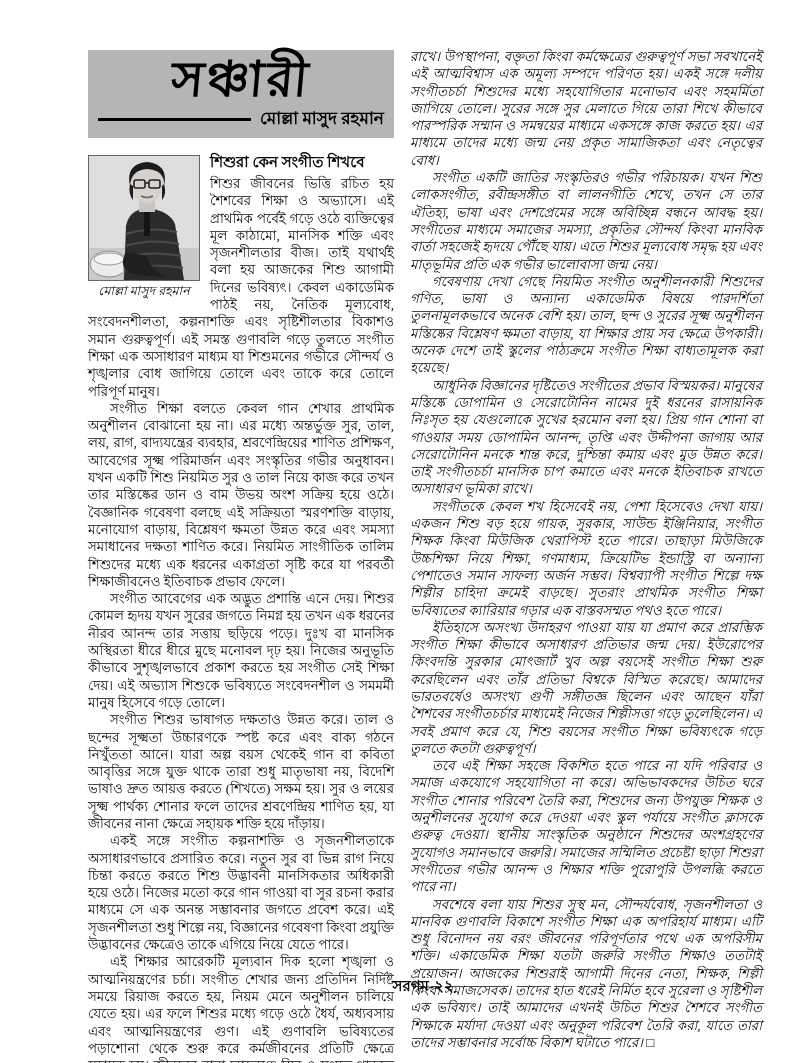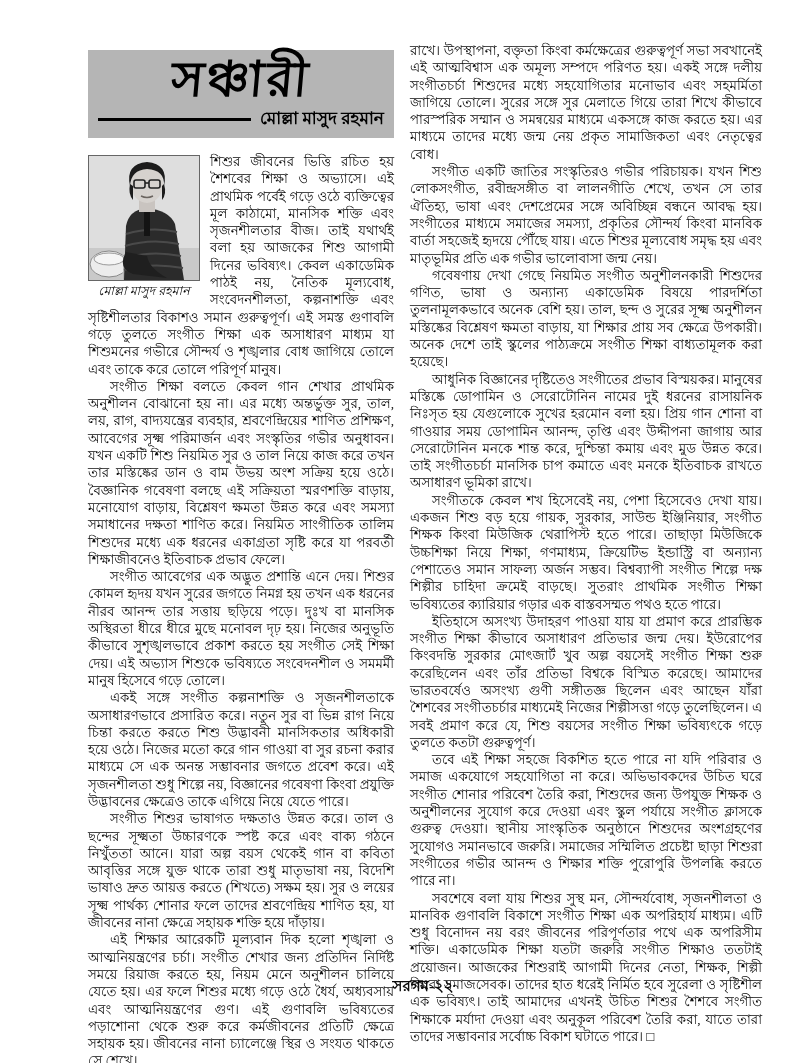--- a/index.html
+++ b/index.html
@@ -2,21 +2,21 @@
 <html><head>
 <meta charset="utf-8">
 <style>
   html,body{margin:0;padding:0;}
   .page{
     position:relative; width:804px; height:1063px; background:#ffffff;
     font-family:"Liberation Serif","DejaVu Serif",serif; color:#0a0a0a;
     overflow:hidden;
   }
   .col-left{position:absolute; left:88px; top:50px; width:306px;}
-  .col-right{position:absolute; left:410px; top:42px; width:352px;}
+  .col-right{position:absolute; left:410px; top:48px; width:352px;font-style:italic;}
 
   .masthead{
     background:#b5b5b5; height:88px; box-sizing:border-box;
     padding:4px 10px 9px; margin-bottom:15px;
     display:flex; flex-direction:column; justify-content:space-between;
   }
   .masthead-title{
     font-size:49px; font-weight:bold; line-height:1.05; text-align:center;
     transform:skewX(-5deg); letter-spacing:3px; color:#000;
   }
@@ -85,26 +85,27 @@
 
         <rect x="45" y="24" width="11" height="8" rx="2" fill="none" stroke="#222" stroke-width="1.6"></rect>
         <rect x="60" y="24" width="11" height="8" rx="2" fill="none" stroke="#222" stroke-width="1.6"></rect>
         <line x1="56" y1="27" x2="60" y2="27" stroke="#222" stroke-width="1.6"></line>
 
         <path d="M52 40 Q58 43 64 40" stroke="#6b6560" stroke-width="1.4" fill="none"></path>
       </svg>
       <div class="photo-caption">মোল্লা মাসুদ রহমান</div>
     </div>
 
+    <h2 class="article-heading">শিশুরা কেন সংগীত শিখবে</h2>
 
     <p class="body flush">শিশুর জীবনের ভিত্তি রচিত হয় শৈশবের শিক্ষা ও অভ্যাসে। এই প্রাথমিক পর্বেই গড়ে ওঠে ব্যক্তিত্বের মূল কাঠামো, মানসিক শক্তি এবং সৃজনশীলতার বীজ। তাই যথার্থই বলা হয় আজকের শিশু আগামী দিনের ভবিষ্যৎ। কেবল একাডেমিক পাঠই নয়, নৈতিক মূল্যবোধ, সংবেদনশীলতা, কল্পনাশক্তি এবং সৃষ্টিশীলতার বিকাশও সমান গুরুত্বপূর্ণ। এই সমস্ত গুণাবলি গড়ে তুলতে সংগীত শিক্ষা এক অসাধারণ মাধ্যম যা শিশুমনের গভীরে সৌন্দর্য ও শৃঙ্খলার বোধ জাগিয়ে তোলে এবং তাকে করে তোলে পরিপূর্ণ মানুষ।</p>
     <p class="body">সংগীত শিক্ষা বলতে কেবল গান শেখার প্রাথমিক অনুশীলন বোঝানো হয় না। এর মধ্যে অন্তর্ভুক্ত সুর, তাল, লয়, রাগ, বাদ্যযন্ত্রের ব্যবহার, শ্রবণেন্দ্রিয়ের শাণিত প্রশিক্ষণ, আবেগের সূক্ষ্ম পরিমার্জন এবং সংস্কৃতির গভীর অনুধাবন। যখন একটি শিশু নিয়মিত সুর ও তাল নিয়ে কাজ করে তখন তার মস্তিষ্কের ডান ও বাম উভয় অংশ সক্রিয় হয়ে ওঠে। বৈজ্ঞানিক গবেষণা বলছে এই সক্রিয়তা স্মরণশক্তি বাড়ায়, মনোযোগ বাড়ায়, বিশ্লেষণ ক্ষমতা উন্নত করে এবং সমস্যা সমাধানের দক্ষতা শাণিত করে। নিয়মিত সাংগীতিক তালিম শিশুদের মধ্যে এক ধরনের একাগ্রতা সৃষ্টি করে যা পরবর্তী শিক্ষাজীবনেও ইতিবাচক প্রভাব ফেলে।</p>
     <p class="body">সংগীত আবেগের এক অদ্ভুত প্রশান্তি এনে দেয়। শিশুর কোমল হৃদয় যখন সুরের জগতে নিমগ্ন হয় তখন এক ধরনের নীরব আনন্দ তার সত্তায় ছড়িয়ে পড়ে। দুঃখ বা মানসিক অস্থিরতা ধীরে ধীরে মুছে মনোবল দৃঢ় হয়। নিজের অনুভূতি কীভাবে সুশৃঙ্খলভাবে প্রকাশ করতে হয় সংগীত সেই শিক্ষা দেয়। এই অভ্যাস শিশুকে ভবিষ্যতে সংবেদনশীল ও সমমর্মী মানুষ হিসেবে গড়ে তোলে।</p>
+    <p class="body">সংগীত শিশুর ভাষাগত দক্ষতাও উন্নত করে। তাল ও ছন্দের সূক্ষ্মতা উচ্চারণকে স্পষ্ট করে এবং বাক্য গঠনে নিখুঁততা আনে। যারা অল্প বয়স থেকেই গান বা কবিতা আবৃত্তির সঙ্গে যুক্ত থাকে তারা শুধু মাতৃভাষা নয়, বিদেশি ভাষাও দ্রুত আয়ত্ত করতে (শিখতে) সক্ষম হয়। সুর ও লয়ের সূক্ষ্ম পার্থক্য শোনার ফলে তাদের শ্রবণেন্দ্রিয় শাণিত হয়, যা জীবনের নানা ক্ষেত্রে সহায়ক শক্তি হয়ে দাঁড়ায়।</p>
     <p class="body">একই সঙ্গে সংগীত কল্পনাশক্তি ও সৃজনশীলতাকে অসাধারণভাবে প্রসারিত করে। নতুন সুর বা ভিন্ন রাগ নিয়ে চিন্তা করতে করতে শিশু উদ্ভাবনী মানসিকতার অধিকারী হয়ে ওঠে। নিজের মতো করে গান গাওয়া বা সুর রচনা করার মাধ্যমে সে এক অনন্ত সম্ভাবনার জগতে প্রবেশ করে। এই সৃজনশীলতা শুধু শিল্পে নয়, বিজ্ঞানের গবেষণা কিংবা প্রযুক্তি উদ্ভাবনের ক্ষেত্রেও তাকে এগিয়ে নিয়ে যেতে পারে।</p>
-    <p class="body">সংগীত শিশুর ভাষাগত দক্ষতাও উন্নত করে। তাল ও ছন্দের সূক্ষ্মতা উচ্চারণকে স্পষ্ট করে এবং বাক্য গঠনে নিখুঁততা আনে। যারা অল্প বয়স থেকেই গান বা কবিতা আবৃত্তির সঙ্গে যুক্ত থাকে তারা শুধু মাতৃভাষা নয়, বিদেশি ভাষাও দ্রুত আয়ত্ত করতে (শিখতে) সক্ষম হয়। সুর ও লয়ের সূক্ষ্ম পার্থক্য শোনার ফলে তাদের শ্রবণেন্দ্রিয় শাণিত হয়, যা জীবনের নানা ক্ষেত্রে সহায়ক শক্তি হয়ে দাঁড়ায়।</p>
     <p class="body">এই শিক্ষার আরেকটি মূল্যবান দিক হলো শৃঙ্খলা ও আত্মনিয়ন্ত্রণের চর্চা। সংগীত শেখার জন্য প্রতিদিন নির্দিষ্ট সময়ে রিয়াজ করতে হয়, নিয়ম মেনে অনুশীলন চালিয়ে যেতে হয়। এর ফলে শিশুর মধ্যে গড়ে ওঠে ধৈর্য, অধ্যবসায় এবং আত্মনিয়ন্ত্রণের গুণ। এই গুণাবলি ভবিষ্যতের পড়াশোনা থেকে শুরু করে কর্মজীবনের প্রতিটি ক্ষেত্রে সহায়ক হয়। জীবনের নানা চ্যালেঞ্জে স্থির ও সংযত থাকতে সে শেখে।</p>
 
   </div>
 
   <div class="col-right">
     <p class="body flush">রাখে। উপস্থাপনা, বক্তৃতা কিংবা কর্মক্ষেত্রের গুরুত্বপূর্ণ সভা সবখানেই এই আত্মবিশ্বাস এক অমূল্য সম্পদে পরিণত হয়। একই সঙ্গে দলীয় সংগীতচর্চা শিশুদের মধ্যে সহযোগিতার মনোভাব এবং সহমর্মিতা জাগিয়ে তোলে। সুরের সঙ্গে সুর মেলাতে গিয়ে তারা শিখে কীভাবে পারস্পরিক সম্মান ও সমন্বয়ের মাধ্যমে একসঙ্গে কাজ করতে হয়। এর মাধ্যমে তাদের মধ্যে জন্ম নেয় প্রকৃত সামাজিকতা এবং নেতৃত্বের বোধ।</p>
     <p class="body">সংগীত একটি জাতির সংস্কৃতিরও গভীর পরিচায়ক। যখন শিশু লোকসংগীত, রবীন্দ্রসঙ্গীত বা লালনগীতি শেখে, তখন সে তার ঐতিহ্য, ভাষা এবং দেশপ্রেমের সঙ্গে অবিচ্ছিন্ন বন্ধনে আবদ্ধ হয়। সংগীতের মাধ্যমে সমাজের সমস্যা, প্রকৃতির সৌন্দর্য কিংবা মানবিক বার্তা সহজেই হৃদয়ে পৌঁছে যায়। এতে শিশুর মূল্যবোধ সমৃদ্ধ হয় এবং মাতৃভূমির প্রতি এক গভীর ভালোবাসা জন্ম নেয়।</p>
     <p class="body">গবেষণায় দেখা গেছে নিয়মিত সংগীত অনুশীলনকারী শিশুদের গণিত, ভাষা ও অন্যান্য একাডেমিক বিষয়ে পারদর্শিতা তুলনামূলকভাবে অনেক বেশি হয়। তাল, ছন্দ ও সুরের সূক্ষ্ম অনুশীলন মস্তিষ্কের বিশ্লেষণ ক্ষমতা বাড়ায়, যা শিক্ষার প্রায় সব ক্ষেত্রে উপকারী। অনেক দেশে তাই স্কুলের পাঠ্যক্রমে সংগীত শিক্ষা বাধ্যতামূলক করা হয়েছে।</p>
     <p class="body">আধুনিক বিজ্ঞানের দৃষ্টিতেও সংগীতের প্রভাব বিস্ময়কর। মানুষের মস্তিষ্কে ডোপামিন ও সেরোটোনিন নামের দুই ধরনের রাসায়নিক নিঃসৃত হয় যেগুলোকে সুখের হরমোন বলা হয়। প্রিয় গান শোনা বা গাওয়ার সময় ডোপামিন আনন্দ, তৃপ্তি এবং উদ্দীপনা জাগায় আর সেরোটোনিন মনকে শান্ত করে, দুশ্চিন্তা কমায় এবং মুড উন্নত করে। তাই সংগীতচর্চা মানসিক চাপ কমাতে এবং মনকে ইতিবাচক রাখতে অসাধারণ ভূমিকা রাখে।</p>
     <p class="body">সংগীতকে কেবল শখ হিসেবেই নয়, পেশা হিসেবেও দেখা যায়। একজন শিশু বড় হয়ে গায়ক, সুরকার, সাউন্ড ইঞ্জিনিয়ার, সংগীত শিক্ষক কিংবা মিউজিক থেরাপিস্ট হতে পারে। তাছাড়া মিউজিকে উচ্চশিক্ষা নিয়ে শিক্ষা, গণমাধ্যম, ক্রিয়েটিভ ইন্ডাস্ট্রি বা অন্যান্য পেশাতেও সমান সাফল্য অর্জন সম্ভব। বিশ্বব্যাপী সংগীত শিল্পে দক্ষ শিল্পীর চাহিদা ক্রমেই বাড়ছে। সুতরাং প্রাথমিক সংগীত শিক্ষা ভবিষ্যতের ক্যারিয়ার গড়ার এক বাস্তবসম্মত পথও হতে পারে।</p>

